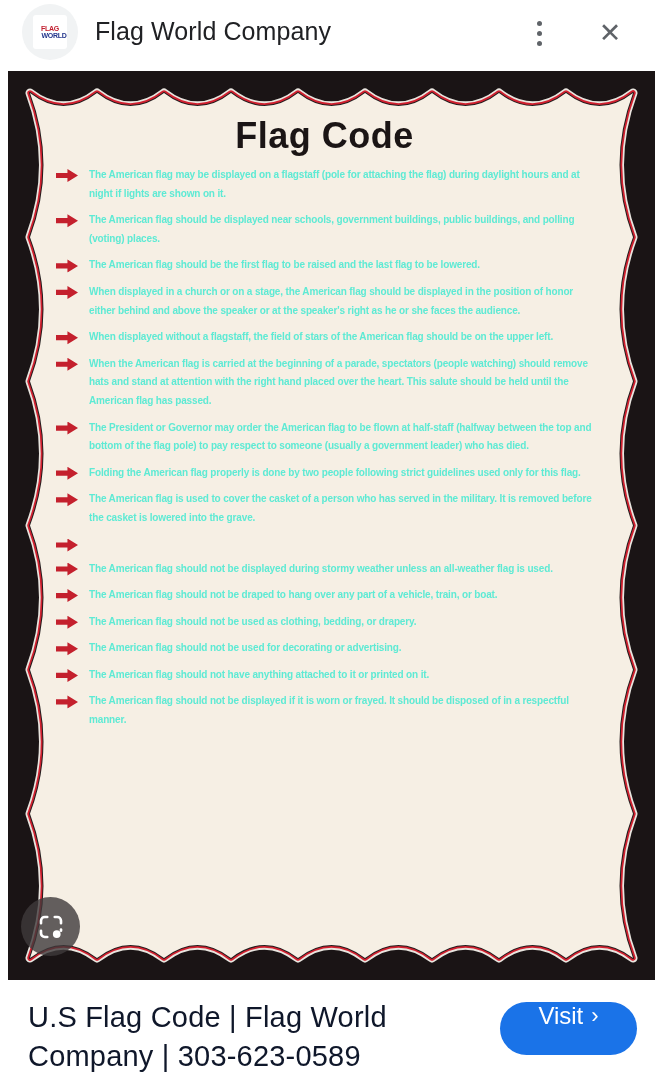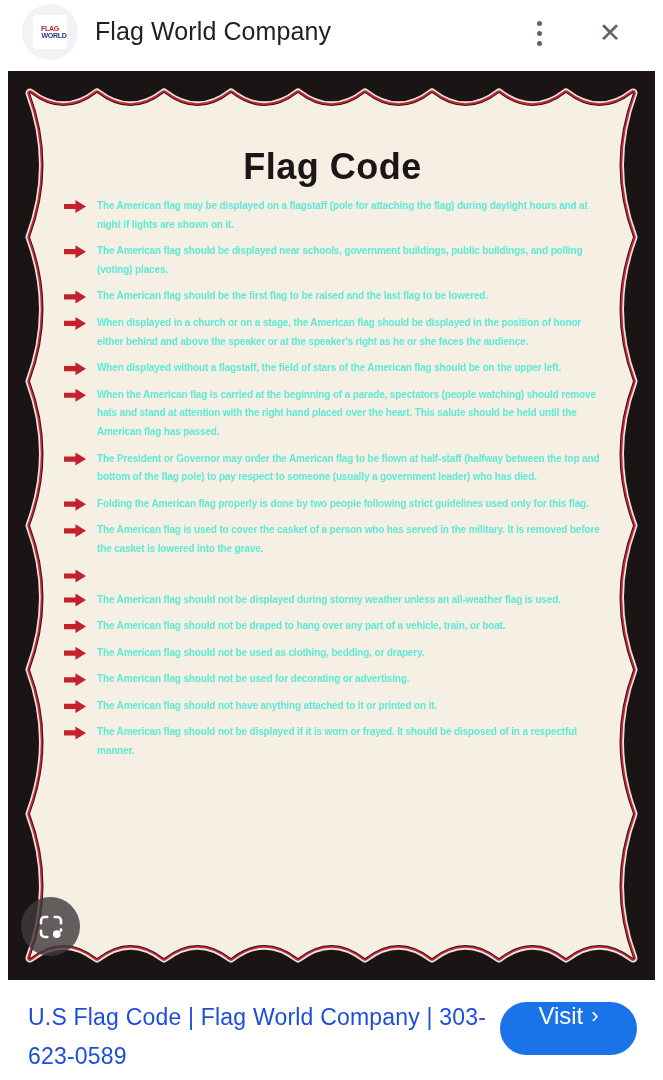--- a/index.html
+++ b/index.html
@@ -22,39 +22,39 @@
            flex-direction:column; align-items:center; justify-content:center; gap:5px; cursor:pointer; }
   .kebab i { width:5px; height:5px; border-radius:50%; background:#5f6368; display:block; }
   .close-btn { position:absolute; left:588px; top:11px; width:44px; height:44px;
                display:flex; align-items:center; justify-content:center;
                font-size:27px; color:#5f6368; cursor:pointer; font-weight:400; }
 
   
   .viewer { position:absolute; left:8px; top:71px; width:647px; height:909px; background:#1a1415; }
   .frame-svg { position:absolute; left:0; top:0; width:647px; height:909px; display:block; }
 
-  .poster-content { position:absolute; left:56px; top:44px; width:537px;margin-top:31px; }
+  .poster-content { position:absolute; left:48px; top:44px; width:537px; }
   .poster-title { text-align:center; font-size:36px; font-weight:700; color:#1b1515;
                   letter-spacing:0.5px; margin-bottom:9px; }
   .rules { list-style:none; }
   .rule { display:flex; align-items:flex-start; margin-bottom:8px; }
   .arrow { flex:0 0 22px; width:22px; height:13px; margin-top:3px; margin-right:11px;
            background:#c4202d;
            clip-path:polygon(0 30%, 52% 30%, 52% 0, 100% 50%, 52% 100%, 52% 70%, 0 70%);
            filter:drop-shadow(1px 1px 0 rgba(40,20,20,.45)); }
   .rule-text { font-size:10px; line-height:18.6px; font-weight:700; color:#5eead4;
                letter-spacing:-0.15px; }
 
   .lens-btn { position:absolute; left:13px; bottom:24px; width:59px; height:59px; border-radius:50%;
               background:rgba(62,58,59,0.80); display:flex; align-items:center; justify-content:center;
               cursor:pointer; }
 
   
-  .footer-title { position:absolute; left:28px; top:998px; width:470px; font-size:23px;
-                  line-height:39px; color:#1d4ed8; font-weight:400; letter-spacing:0.2px; }
+  .footer-title { position:absolute; left:28px; top:998px; width:470px; font-size:29px;
+                  line-height:39px; color:#0f172a; font-weight:400; letter-spacing:0.2px; }
   .visit-btn { position:absolute; left:500px; top:1002px; width:137px; height:53px;
                border-radius:27px; background:#1a73e8; border:none; cursor:pointer;
                color:#fff; font-size:24px; font-family:"Liberation Sans", sans-serif;
                display:flex; justify-content:center; gap:8px; }
   .visit-chevron { font-size:22px; margin-top:1px; }
 </style>
 </head>
 <body>
 
 <div class="header">

